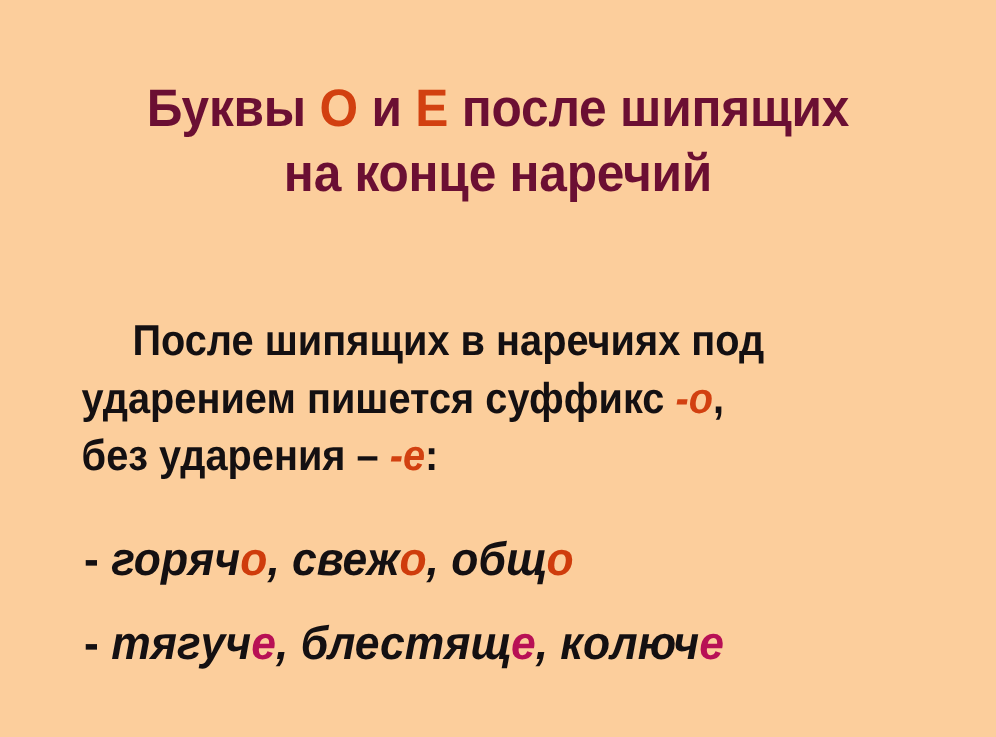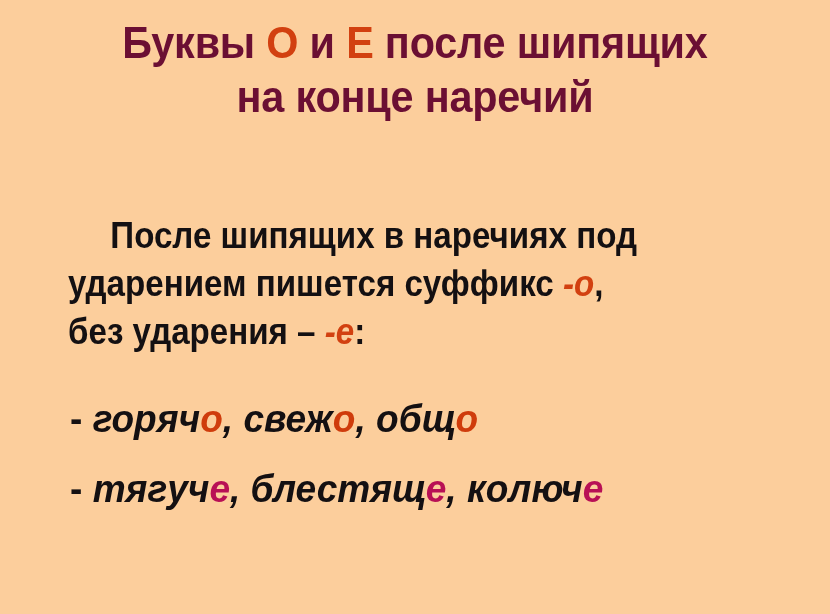--- a/index.html
+++ b/index.html
@@ -14,20 +14,21 @@
     background: #FCCE9C;
     font-family: "Liberation Sans", "DejaVu Sans", sans-serif;
     -webkit-font-smoothing: antialiased;
   }
 
   .slide {
     position: relative;
     width: 830px;
     height: 512px;
     box-sizing: border-box;
+    margin-top: 48px;
   }
 
   
   .title-block {
     position: absolute;
     left: 0;
     top: 16px;
     width: 830px;
     text-align: center;
     color: #6B0F33;

